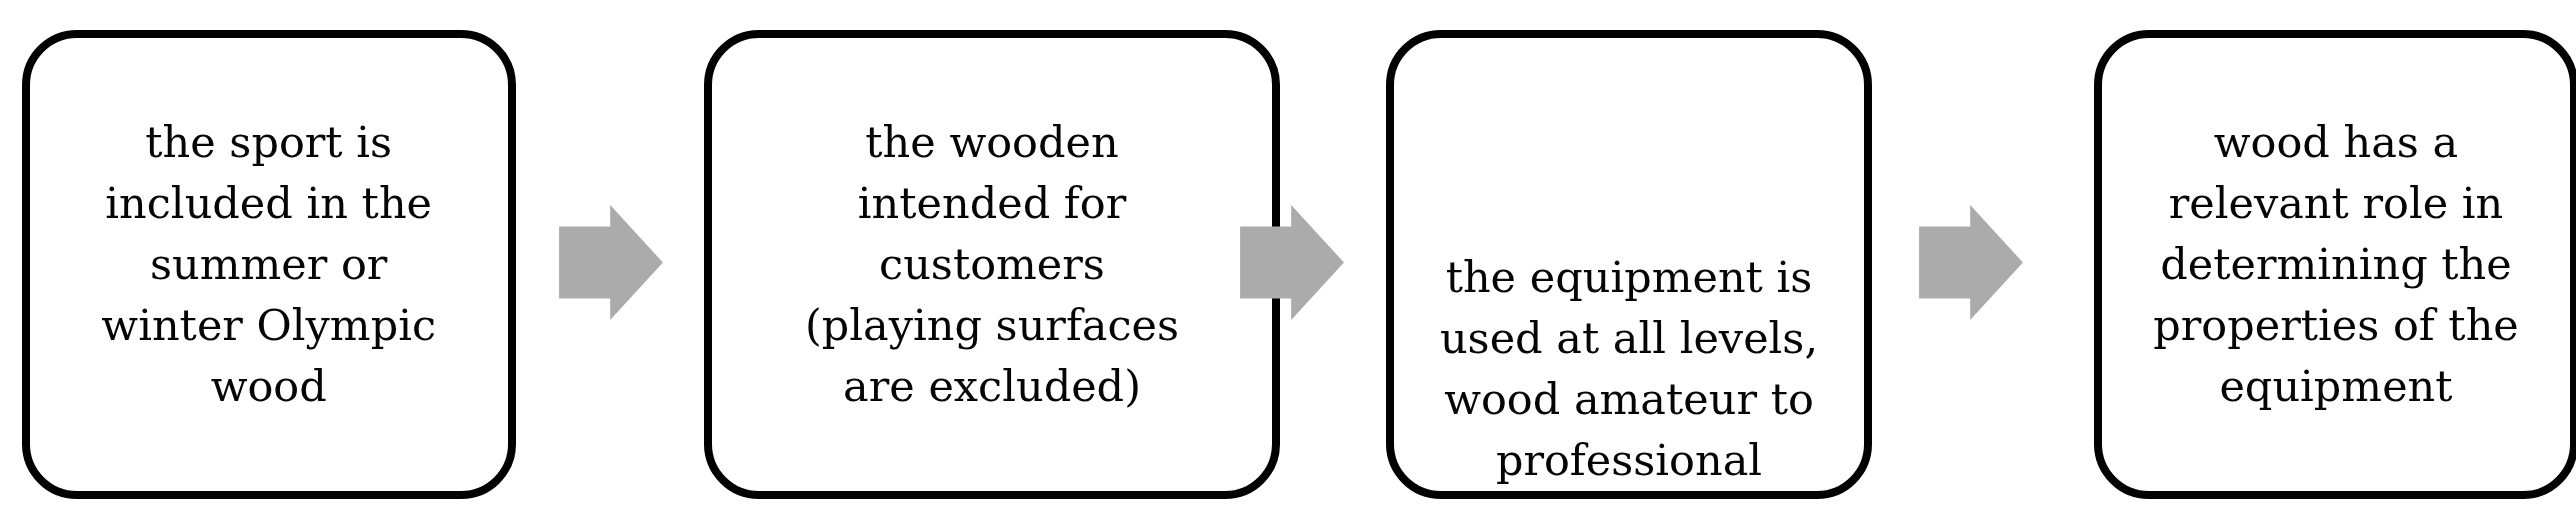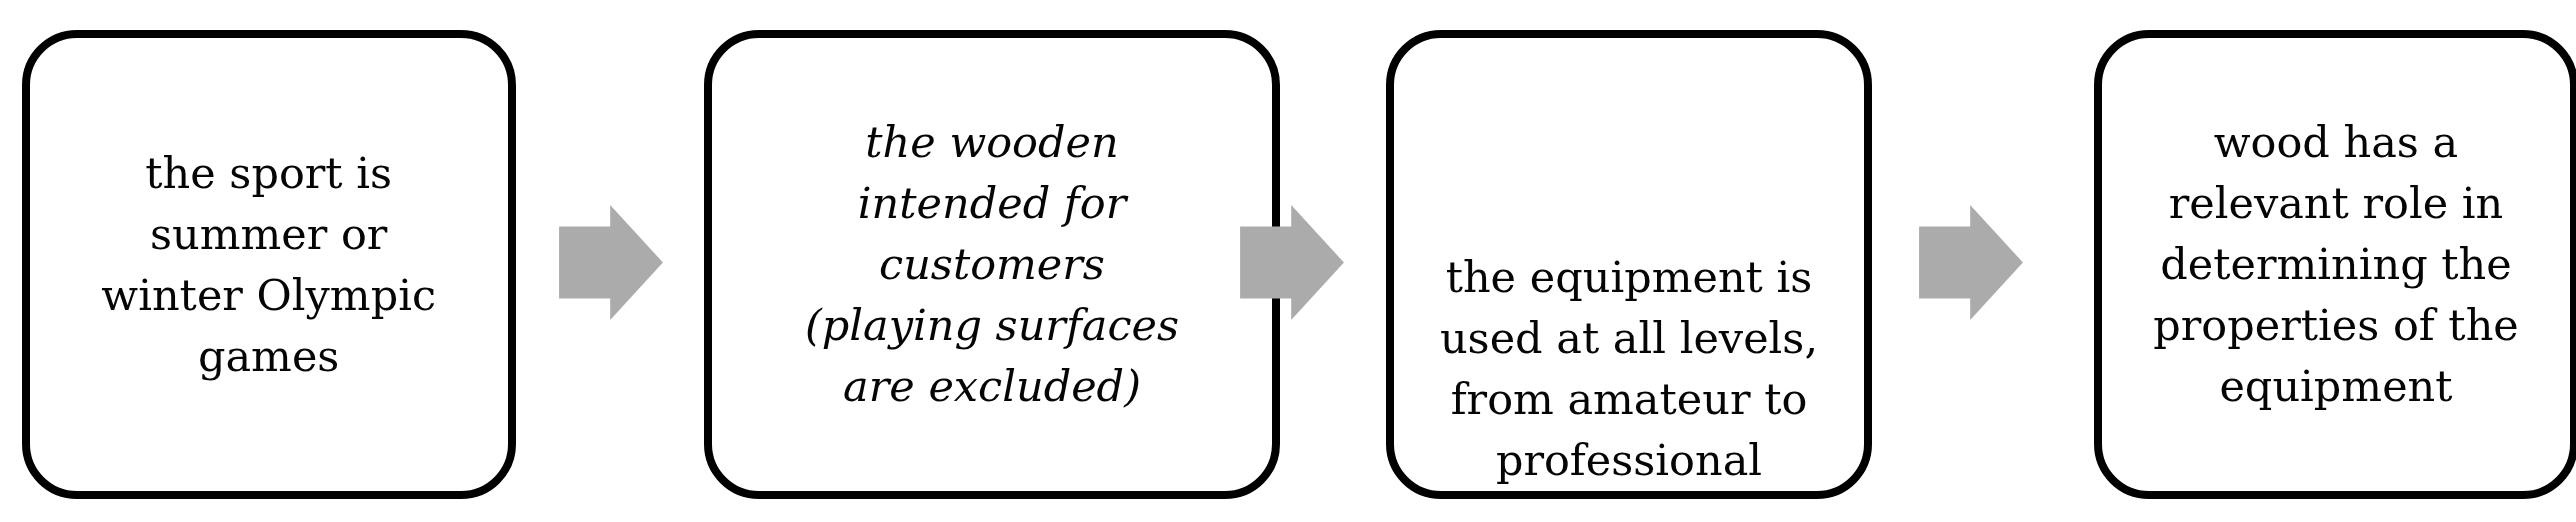--- a/index.html
+++ b/index.html
@@ -43,45 +43,46 @@
     height: 115px;
   }
 </style>
 </head>
 <body>
 
 <div class="figure">
 
   <div class="flow-box" style="left:21.7px; width:494px;">
     <div class="box-line">the sport is</div>
+    <div class="box-line">included in the</div>
     <div class="box-line">summer or</div>
     <div class="box-line">winter Olympic</div>
-    <div class="box-line">games</div>
+    <div class="box-line">wood</div>
   </div>
 
   <svg class="arrow" style="left:559px;" viewBox="0 0 130 144">
     <polygon points="0,27 64,27 64,0 130,72 64,144 64,117 0,117" fill="#ababab"></polygon>
   </svg>
 
-  <div class="flow-box" style="left:704px; width:576px;font-style:italic;">
+  <div class="flow-box" style="left:704px; width:576px;">
     <div class="box-line">the wooden</div>
     <div class="box-line">intended for</div>
     <div class="box-line">customers</div>
     <div class="box-line">(playing surfaces</div>
     <div class="box-line">are excluded)</div>
   </div>
 
   <svg class="arrow" style="left:1240px;" viewBox="0 0 130 144">
     <polygon points="0,27 64,27 64,0 130,72 64,144 64,117 0,117" fill="#ababab"></polygon>
   </svg>
 
   <div class="flow-box" style="left:1386px; width:486px;justify-content:flex-end;">
     <div class="box-line">the equipment is</div>
     <div class="box-line">used at all levels,</div>
-    <div class="box-line">from amateur to</div>
+    <div class="box-line">wood amateur to</div>
     <div class="box-line">professional</div>
   </div>
 
   <svg class="arrow" style="left:1919px;" viewBox="0 0 130 144">
     <polygon points="0,27 64,27 64,0 130,72 64,144 64,117 0,117" fill="#ababab"></polygon>
   </svg>
 
   <div class="flow-box" style="left:2067px; width:484px;margin-left:27px;">
     <div class="box-line">wood has a</div>
     <div class="box-line">relevant role in</div>

